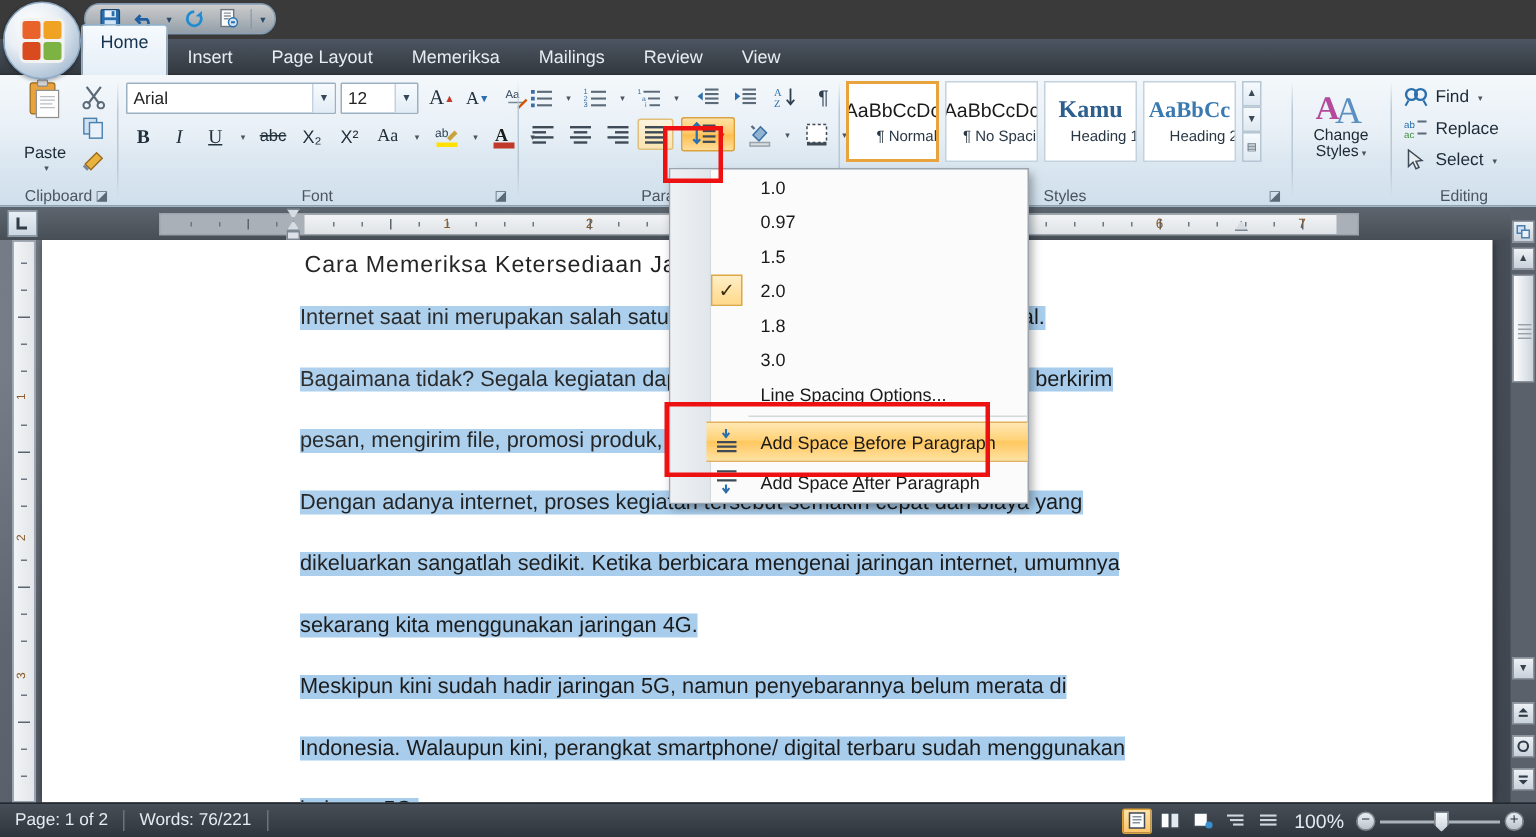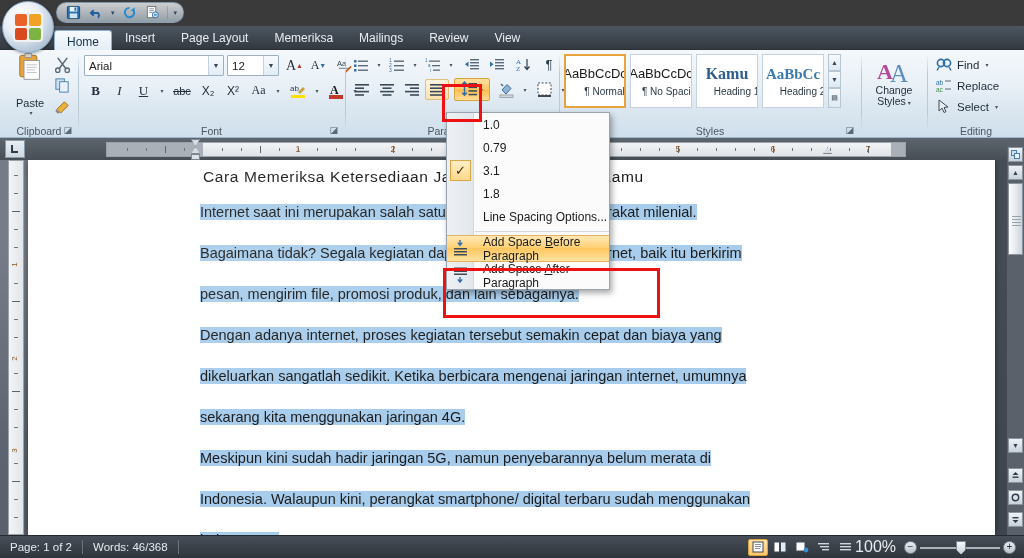--- a/index.html
+++ b/index.html
@@ -74,21 +74,21 @@
     border-bottom: 1px solid #2a3036;
   }
   .tabs { position: absolute; left: 54px; top: 0; display: flex; height: 24px; align-items: flex-end; }
   .tab {
     padding: 3px 13px 4px; font-size: 12px; color: #e8edf2; cursor: default;
     border-radius: 3px 3px 0 0; line-height: 16px;
   }
   .tab.active {
     background: linear-gradient(to bottom, #f6fafd, #e4eef7);
     color: #16334f; border: 1px solid #8fb0cc; border-bottom: none;
-    padding: 3px 12px 0;
+    padding: 3px 12px 14px;
   }
 
   
   .ribbon {
     position: absolute; left: 0; top: 50px; width: 1024px; height: 88px;
     background: linear-gradient(to bottom, #f4f8fb 0%, #e7eff6 46%, #dde8f1 62%, #cfdfec 100%);
     border-bottom: 1px solid #9fb6c9;
   }
   .group { position: absolute; top: 0; height: 88px; }
   .group-body { position: relative; height: 70px; }
@@ -266,39 +266,39 @@
     display: flex; align-items: center; color: #e6ebf0; font-size: 11.5px;
   }
   .sb-item { padding: 0 10px; white-space: nowrap; }
   .sb-sep { width: 1px; height: 14px; background: #6b737c; }
   .view-btns { position: absolute; right: 168px; display: flex; gap: 2px; align-items: center; }
   .vb {
     width: 20px; height: 17px; display: flex; align-items: center; justify-content: center;
     border: 1px solid transparent; border-radius: 2px;
   }
   .vb.active { background: linear-gradient(to bottom, #ffe3a8, #ffc56a); border: 1px solid #d9a23c; }
-  .zoom-label { position: absolute; right: 128px; font-size: 16px; color: #e6ebf0; }
+  .zoom-label { position: absolute; right: 128px; font-size: 13px; color: #e6ebf0; }
   .zoom-slider { position: absolute; right: 8px; width: 112px; height: 17px; }
   .zs-track { position: absolute; left: 16px; top: 8px; width: 80px; height: 2px; background: #aab2ba; }
   .zs-thumb {
     position: absolute; left: 52px; top: 2px; width: 10px; height: 14px;
     background: linear-gradient(to bottom, #f6f9fc, #c9d2da); border: 1px solid #7d868f;
     clip-path: polygon(0 0, 100% 0, 100% 65%, 50% 100%, 0 65%);
   }
   .zs-btn {
     position: absolute; top: 2px; width: 13px; height: 13px; border-radius: 50%;
     background: linear-gradient(to bottom, #e9eef3, #b9c2cb); border: 1px solid #7d868f;
     display:flex; align-items:center; justify-content:center; font-size:10px; color:#2d353d; line-height:1;
   }
 
   
   .menu {
-    position: absolute; left: 446px; top: 112px; width: 164px;
+    position: absolute; left: 446px; top: 112px; width: 240px;
     background: #fbfbfb; border: 1px solid #9aa4ae;
-    box-shadow: 2px 3px 6px rgba(0,0,0,.35); z-index: 60;
+    box-shadow: 2px 3px 6px rgba(0,0,0,.35); z-index: 60; padding-left: 24px;
   }
   .menu-gutter {
     position: absolute; left: 0; top: 0; width: 27px; height: 100%;
     background: linear-gradient(to right, #eef1f4, #e2e7ec); border-right: 1px solid #d3d9df;
   }
   .mi {
     position: relative; height: 23px; display: flex; align-items: center;
     padding-left: 36px; font-size: 12px; color: #1a1a1a; cursor: default;
   }
   .mi.tall { height: 27px; }
@@ -834,28 +834,34 @@
     </div>
   </div>
 
   <div class="menu">
     <div class="menu-gutter"></div>
 
     <div class="mi">
       <span>1.0</span>
     </div>
     <div class="mi">
-      <span>0.79</span>
+      <span>0.97</span>
+    </div>
+    <div class="mi">
+      <span>1.5</span>
     </div>
     <div class="mi">
       <span class="mi-check">✓</span>
-      <span>3.1</span>
+      <span>2.0</span>
     </div>
     <div class="mi">
       <span>1.8</span>
+    </div>
+    <div class="mi">
+      <span>3.0</span>
     </div>
     <div class="mi">
       <span>Line Spacing Options...</span>
     </div>
 
     <div class="menu-div"></div>
 
     <div class="mi tall hover">
       <svg class="mi-ico" viewBox="0 0 19 19">
         <path d="M9 1 V6 M6.8 3.6 L9 6.4 L11.2 3.6" stroke="#2c6fad" stroke-width="1.4" fill="none"></path>
@@ -875,21 +881,21 @@
       <span><span>Add Space </span><span class="u">A</span><span>fter Paragraph</span></span>
     </div>
   </div>
 
   <div class="annot" style="left:442px;top:84px;width:40px;height:38px;"></div>
   <div class="annot" style="left:443px;top:268px;width:217px;height:50px;"></div>
 
   <div class="statusbar">
     <div class="sb-item">Page: 1 of 2</div>
     <div class="sb-sep"></div>
-    <div class="sb-item">Words: 46/368</div>
+    <div class="sb-item">Words: 76/221</div>
     <div class="sb-sep"></div>
 
     <div class="view-btns">
       <div class="vb active">
         <svg width="14" height="12" viewBox="0 0 14 12">
             <rect x="2" y="1" width="10" height="10" fill="#fdfdfd" stroke="#3e4a56"></rect>
             <path d="M4 3.5 H10 M4 5.5 H10 M4 7.5 H9" stroke="#8a939c"></path>
           </svg>
       </div>
       <div class="vb">

